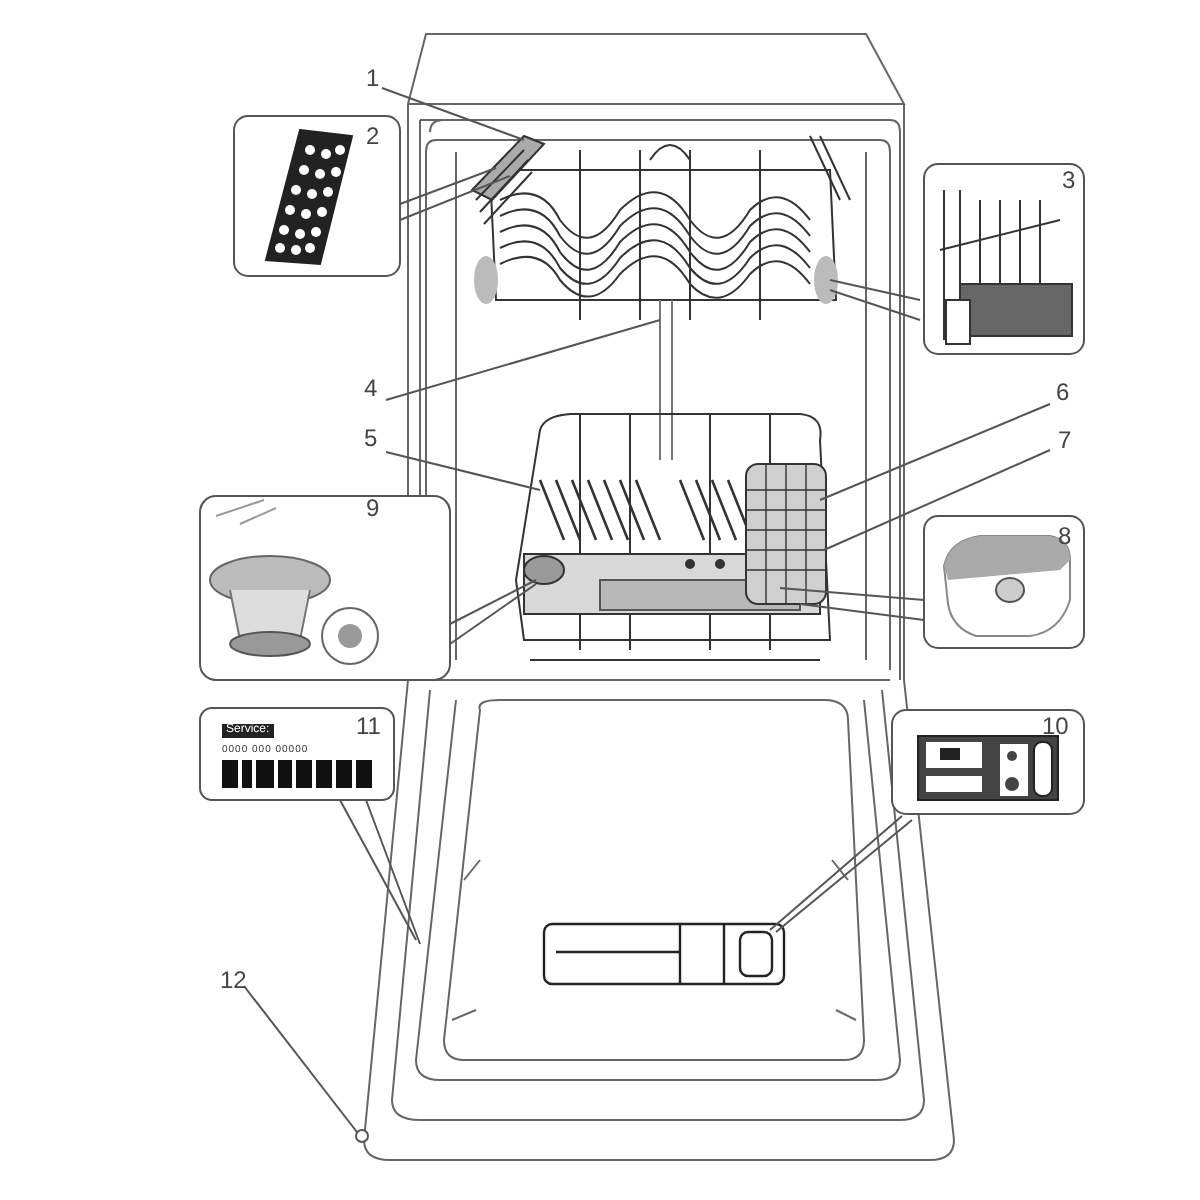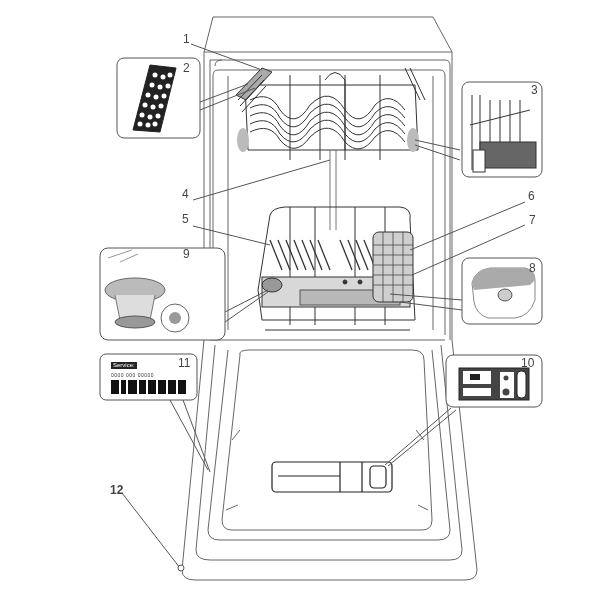--- a/index.html
+++ b/index.html
@@ -232,14 +232,14 @@
 <span class="num" style="left:183px;top:62px;">2</span>
 <span class="num" style="left:531px;top:84px;">3</span>
 <span class="num" style="left:182px;top:188px;">4</span>
 <span class="num" style="left:182px;top:213px;">5</span>
 <span class="num" style="left:528px;top:190px;">6</span>
 <span class="num" style="left:529px;top:214px;">7</span>
 <span class="num" style="left:529px;top:262px;">8</span>
 <span class="num" style="left:183px;top:248px;">9</span>
 <span class="num" style="left:521px;top:357px;text-align:right;">10</span>
 <span class="num" style="left:178px;top:357px;">11</span>
-<span class="num" style="left:110px;top:484px;font-weight:bold;">12</span>
+<span class="num" style="left:110px;top:484px;">12</span>
 </div>
 
 </body></html>

